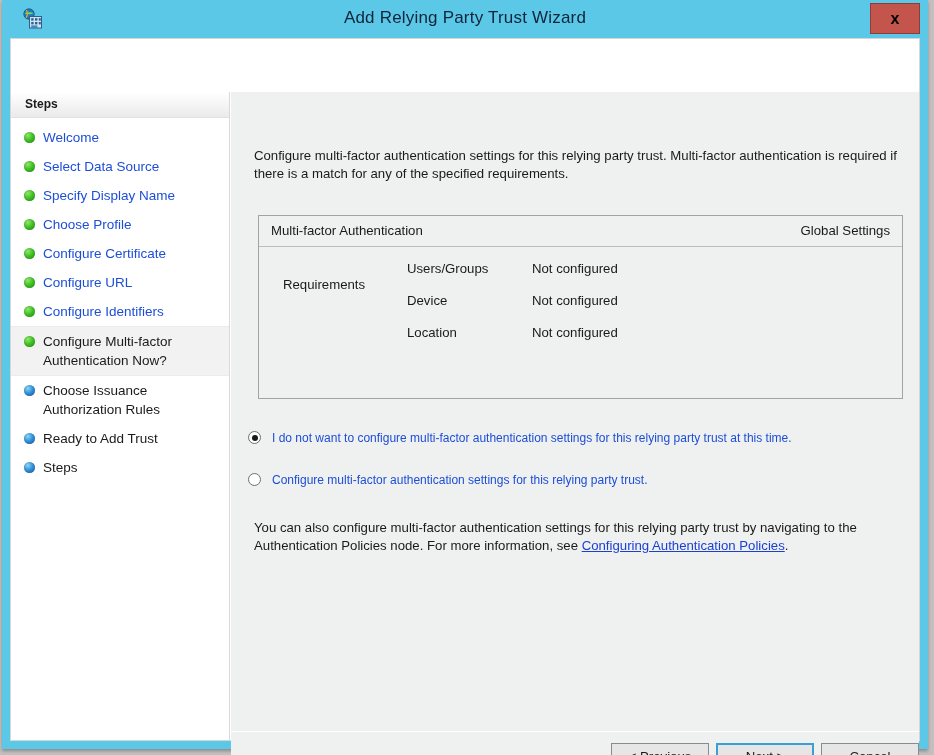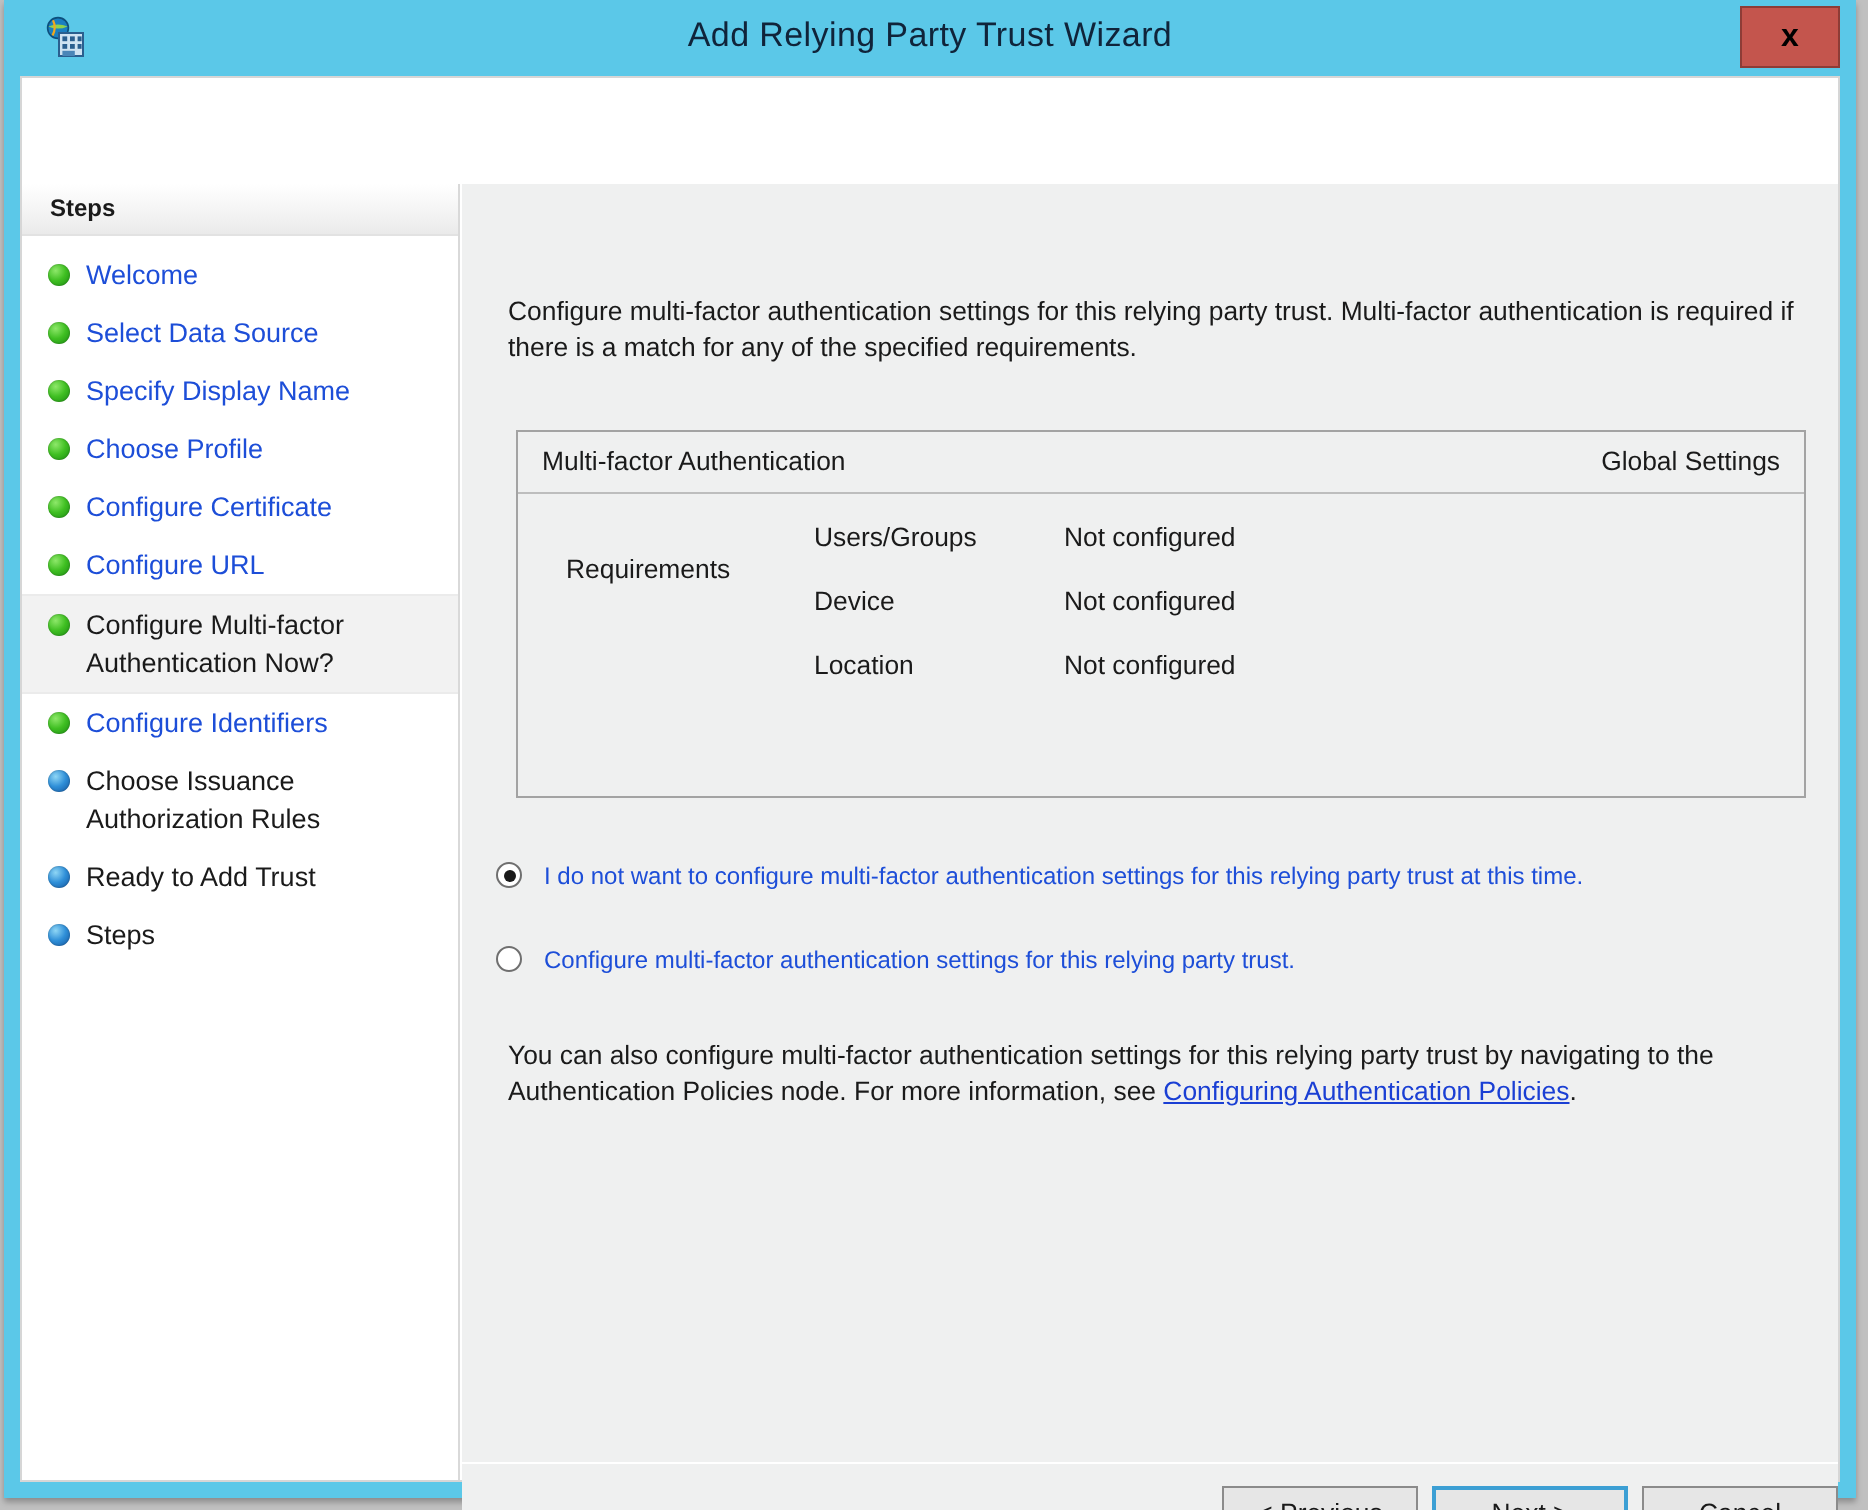--- a/index.html
+++ b/index.html
@@ -350,28 +350,28 @@
         <div class="step link">
           <span class="bullet done"></span>
           <span class="step-label">Configure Certificate</span>
         </div>
 
         <div class="step link">
           <span class="bullet done"></span>
           <span class="step-label">Configure URL</span>
         </div>
 
+        <div class="step link">
+          <span class="bullet done"></span>
+          <span class="step-label">Configure Identifiers</span>
+        </div>
+
         <div class="step plain current">
           <span class="bullet done"></span>
           <span class="step-label">Configure Multi-factor Authentication Now?</span>
-        </div>
-
-        <div class="step link">
-          <span class="bullet done"></span>
-          <span class="step-label">Configure Identifiers</span>
         </div>
 
         <div class="step plain">
           <span class="bullet pending"></span>
           <span class="step-label">Choose Issuance Authorization Rules</span>
         </div>
 
         <div class="step plain">
           <span class="bullet pending"></span>
           <span class="step-label">Ready to Add Trust</span>

